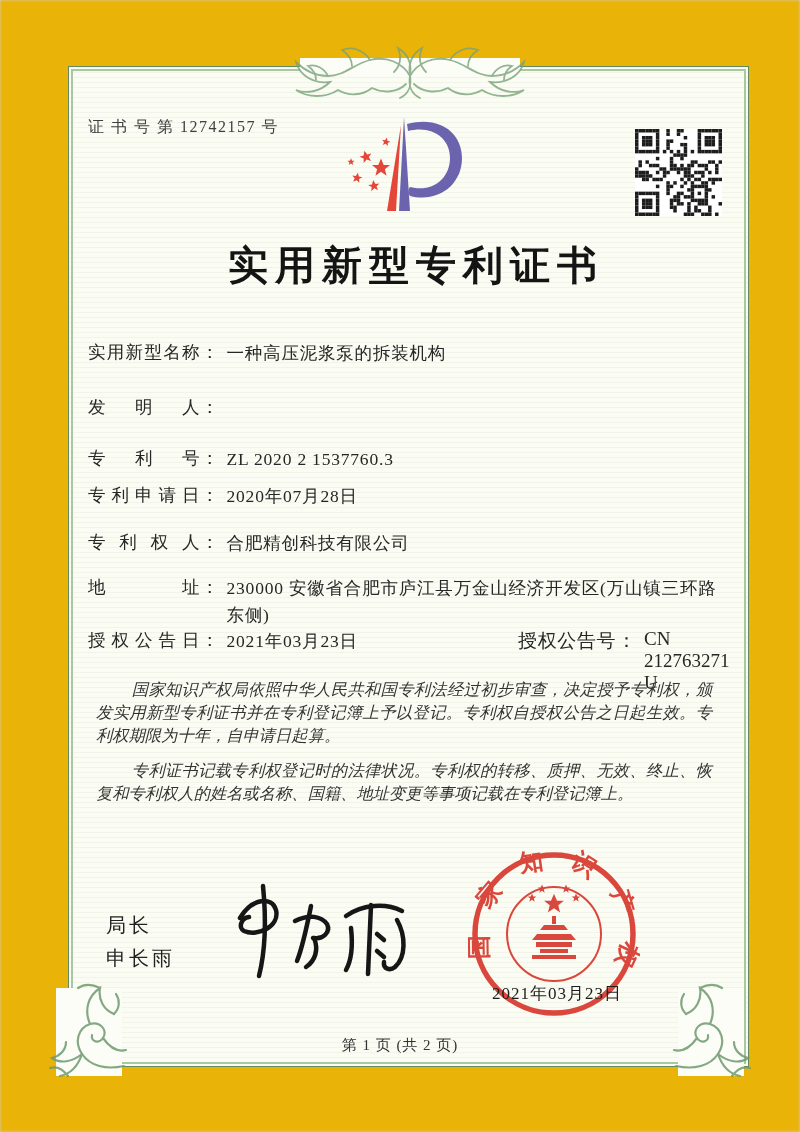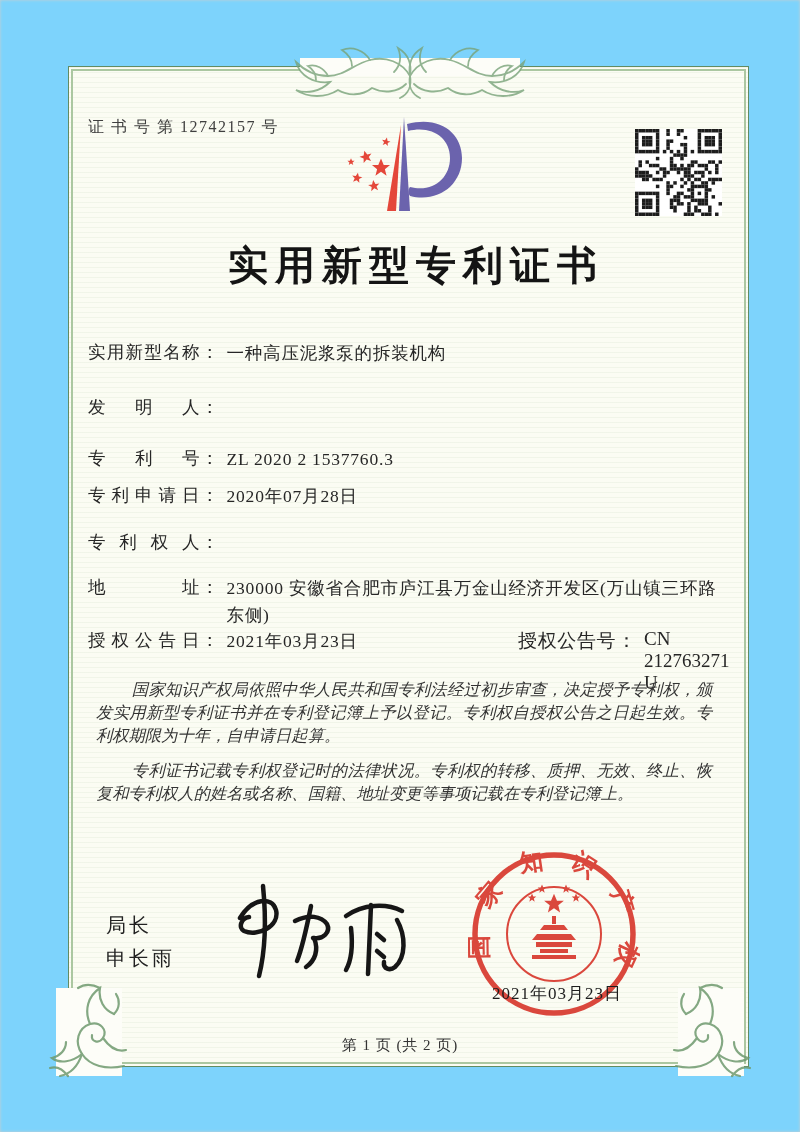--- a/index.html
+++ b/index.html
@@ -1,18 +1,18 @@
 <!DOCTYPE html>
 <html><head>
 <meta charset="utf-8">
 <style>
   html,body{margin:0;padding:0;background:#ffffff;}
   #page{
     position:relative;width:800px;height:1132px;overflow:hidden;
-    background:#7dd3fc;
+    background:#eab308;
     font-family:"Liberation Serif","DejaVu Serif",serif;
     box-shadow:inset 0 0 3px #cfcfcb;
   }
   
   .frame{
     position:absolute;left:68px;top:66px;width:679px;height:999px;
     border:1px solid #628b62;
     background:
       repeating-linear-gradient(180deg, rgba(186,208,176,.16) 0px, rgba(186,208,176,.16) 1px, rgba(0,0,0,0) 1px, rgba(0,0,0,0) 5px),
       #fbfcf3;
@@ -405,20 +405,21 @@
     <span class="fvalue">ZL 2020 2 1537760.3</span>
   </div>
   <div class="fieldrow" style="top:483px">
     <span class="flabel">专利申请日</span>
       <span class="colon">：</span>
     <span class="fvalue">2020年07月28日</span>
   </div>
   <div class="fieldrow" style="top:530px">
     <span class="flabel">专利权人</span>
       <span class="colon">：</span>
+    <span class="fvalue">合肥精创科技有限公司</span>
   </div>
   <div class="fieldrow" style="top:575px">
     <span class="flabel">地址</span>
       <span class="colon">：</span>
     <span class="fvalue">230000 安徽省合肥市庐江县万金山经济开发区(万山镇三环路东侧)</span>
   </div>
 
   <div class="fieldrow" style="top:628px">
     <span class="flabel">授权公告日</span>
       <span class="colon">：</span>

